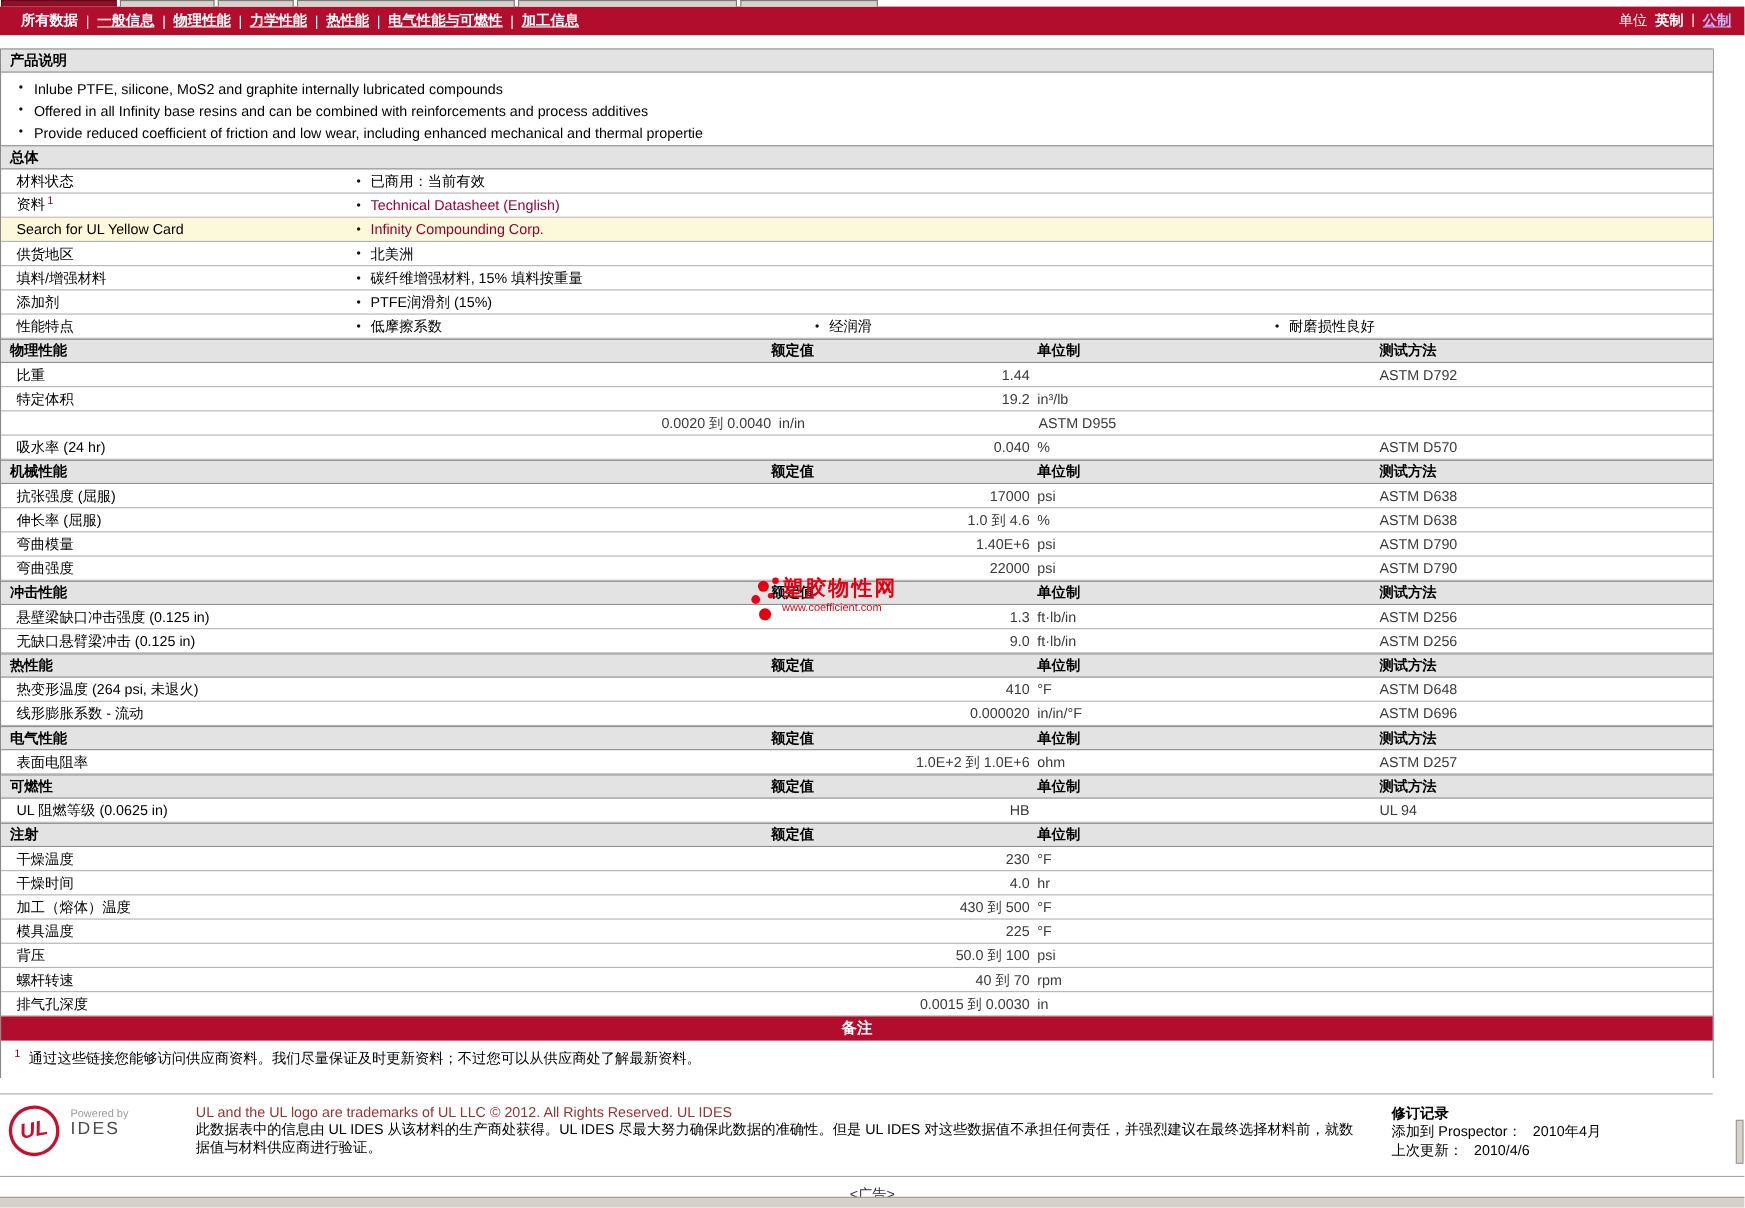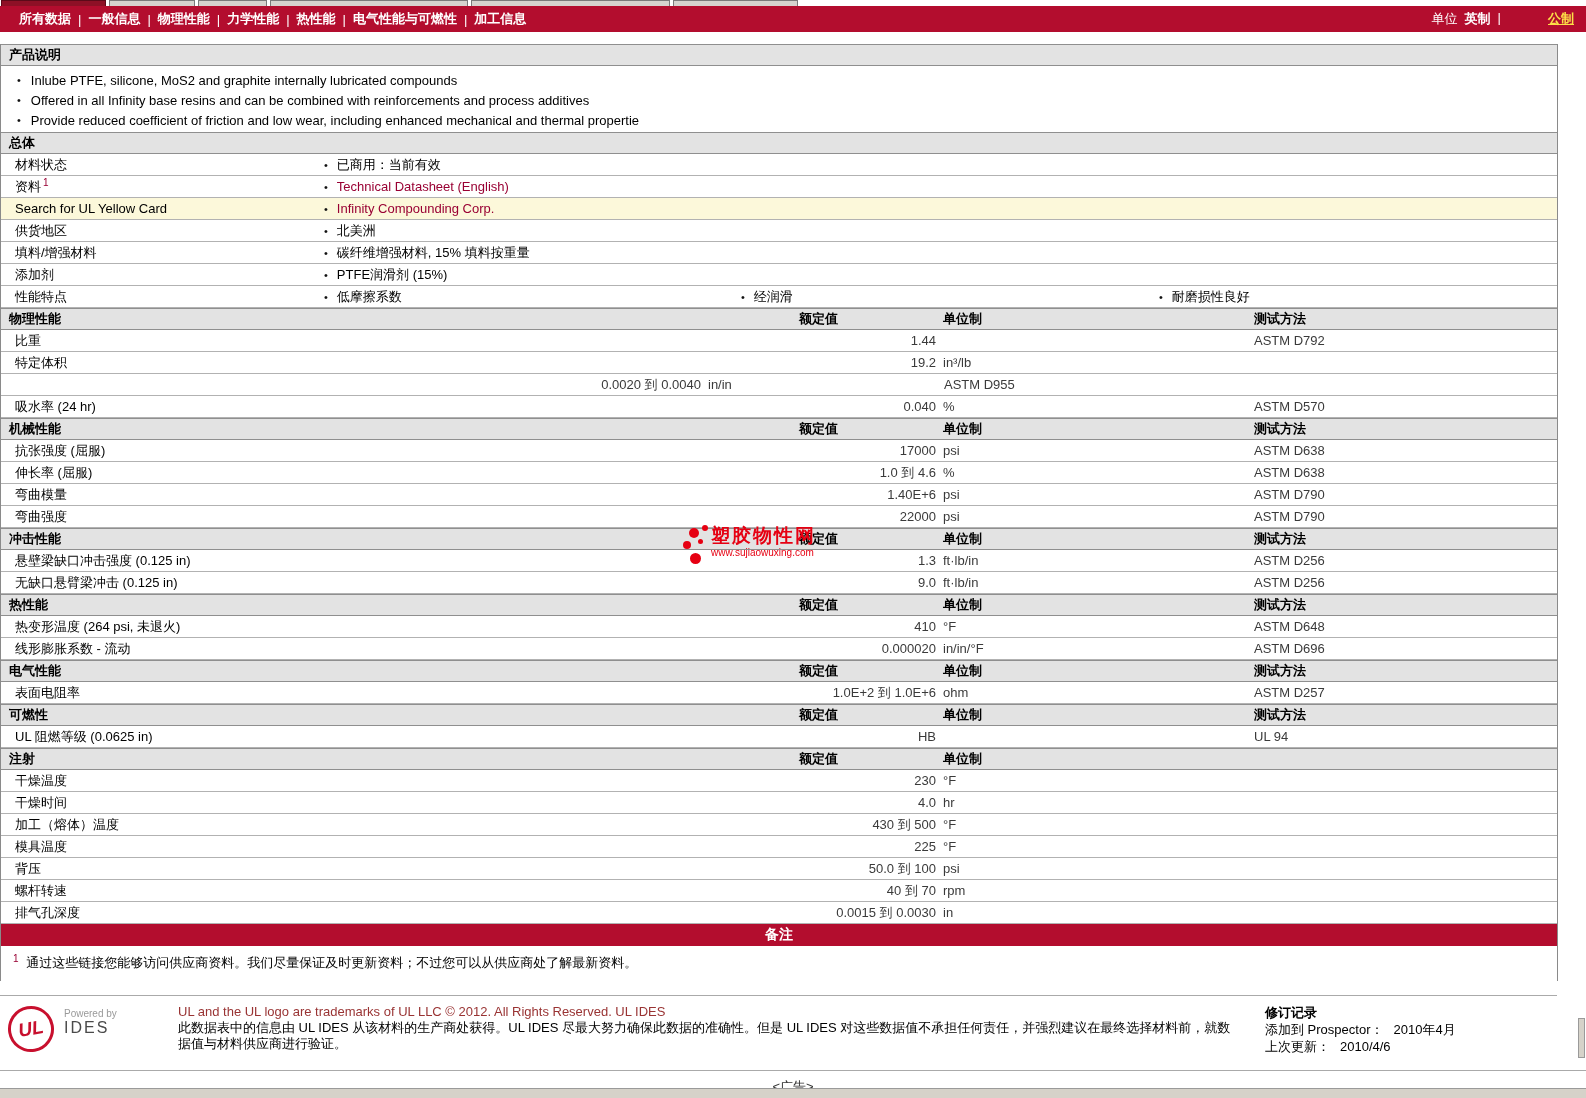--- a/index.html
+++ b/index.html
@@ -13,32 +13,32 @@
        font-family:"Liberation Sans","DejaVu Sans",sans-serif;font-size:13px;}
   
   .tab-strip{height:6px;display:flex;gap:3px;align-items:flex-end;padding-left:1px;background:#fff;}
   .mini-tab{height:6px;background:#D6D3CE;border:1px solid #7A7A7A;border-bottom:none;}
   .mini-tab.active{background:#8E1026;border-color:#5C0A19;}
   
   .nav{height:26px;background:var(--accent);display:flex;align-items:center;
        justify-content:space-between;padding:0 12px;color:#fff;font-weight:bold;font-size:13px;}
   .nav-left{display:flex;align-items:center;}
   .nav-tab{margin:0 7px;cursor:pointer;white-space:nowrap;color:#fff;}
-  .nav-tab:not(.active){}
+  .nav-tab:not(.active){text-decoration:underline;}
   .nav-sep{font-weight:normal;color:#fff;}
   .nav-right{display:flex;gap:7px;}
   .unit-label{font-weight:normal;}
-  .unit-link{text-decoration:underline;cursor:pointer;color:#fde047;margin-left:40px;}
+  .unit-link{text-decoration:underline;cursor:pointer;color:#c4b5fd;}
   
   .content{margin-top:12px;width:1558px;border-left:1px solid #8A8A8A;border-right:1px solid #8A8A8A;background:#fff;}
   .sec-header{height:22px;background:var(--secbg);border-top:1px solid var(--secline);
       border-bottom:1px solid var(--secline);font-weight:bold;display:grid;
       grid-template-columns:700px 235px 310px 1fr;align-items:center;}
   .sec-header .t{padding-left:8px;}
-  .h-val{text-align:center;}
+  .h-val{text-align:left;}
   .h-unit{padding-left:7px;}
   .h-method{padding-left:8px;}
   .pd-bullets{list-style:none;padding:4px 0 2px 0;}
   .pd-bullets li{height:20px;display:flex;align-items:center;padding-left:16px;}
   .bullet{font-size:11px;margin-right:10px;color:#111;}
   .gen-row{display:grid;grid-template-columns:315px 417px 418px 1fr;height:22px;
       align-items:center;border-bottom:1px solid var(--rowline);}
   .gen-row.highlight{background:var(--yellow);}
   .gen-label{padding-left:14px;white-space:nowrap;}
   .gen-val{display:flex;align-items:center;padding-left:8px;white-space:nowrap;}
@@ -415,18 +415,18 @@
 <div class="watermark">
   <div class="wm-dots">
     <i style="left:7px;top:3px;width:10px;height:10px;"></i>
     <i style="left:20px;top:0px;width:6px;height:6px;"></i>
     <i style="left:1px;top:16px;width:8px;height:8px;"></i>
     <i style="left:16px;top:14px;width:5px;height:5px;"></i>
     <i style="left:8px;top:28px;width:11px;height:11px;"></i>
   </div>
   <div class="wm-text">
     <span class="wm-title">塑胶物性网</span>
-    <span class="wm-url">www.sujiaowuxing.com</span>
+    <span class="wm-url">www.coefficient.com</span>
   </div>
 </div>
 
 <div class="vthumb"></div>
 <div class="hscrollbar"></div>
 
 </body></html>

